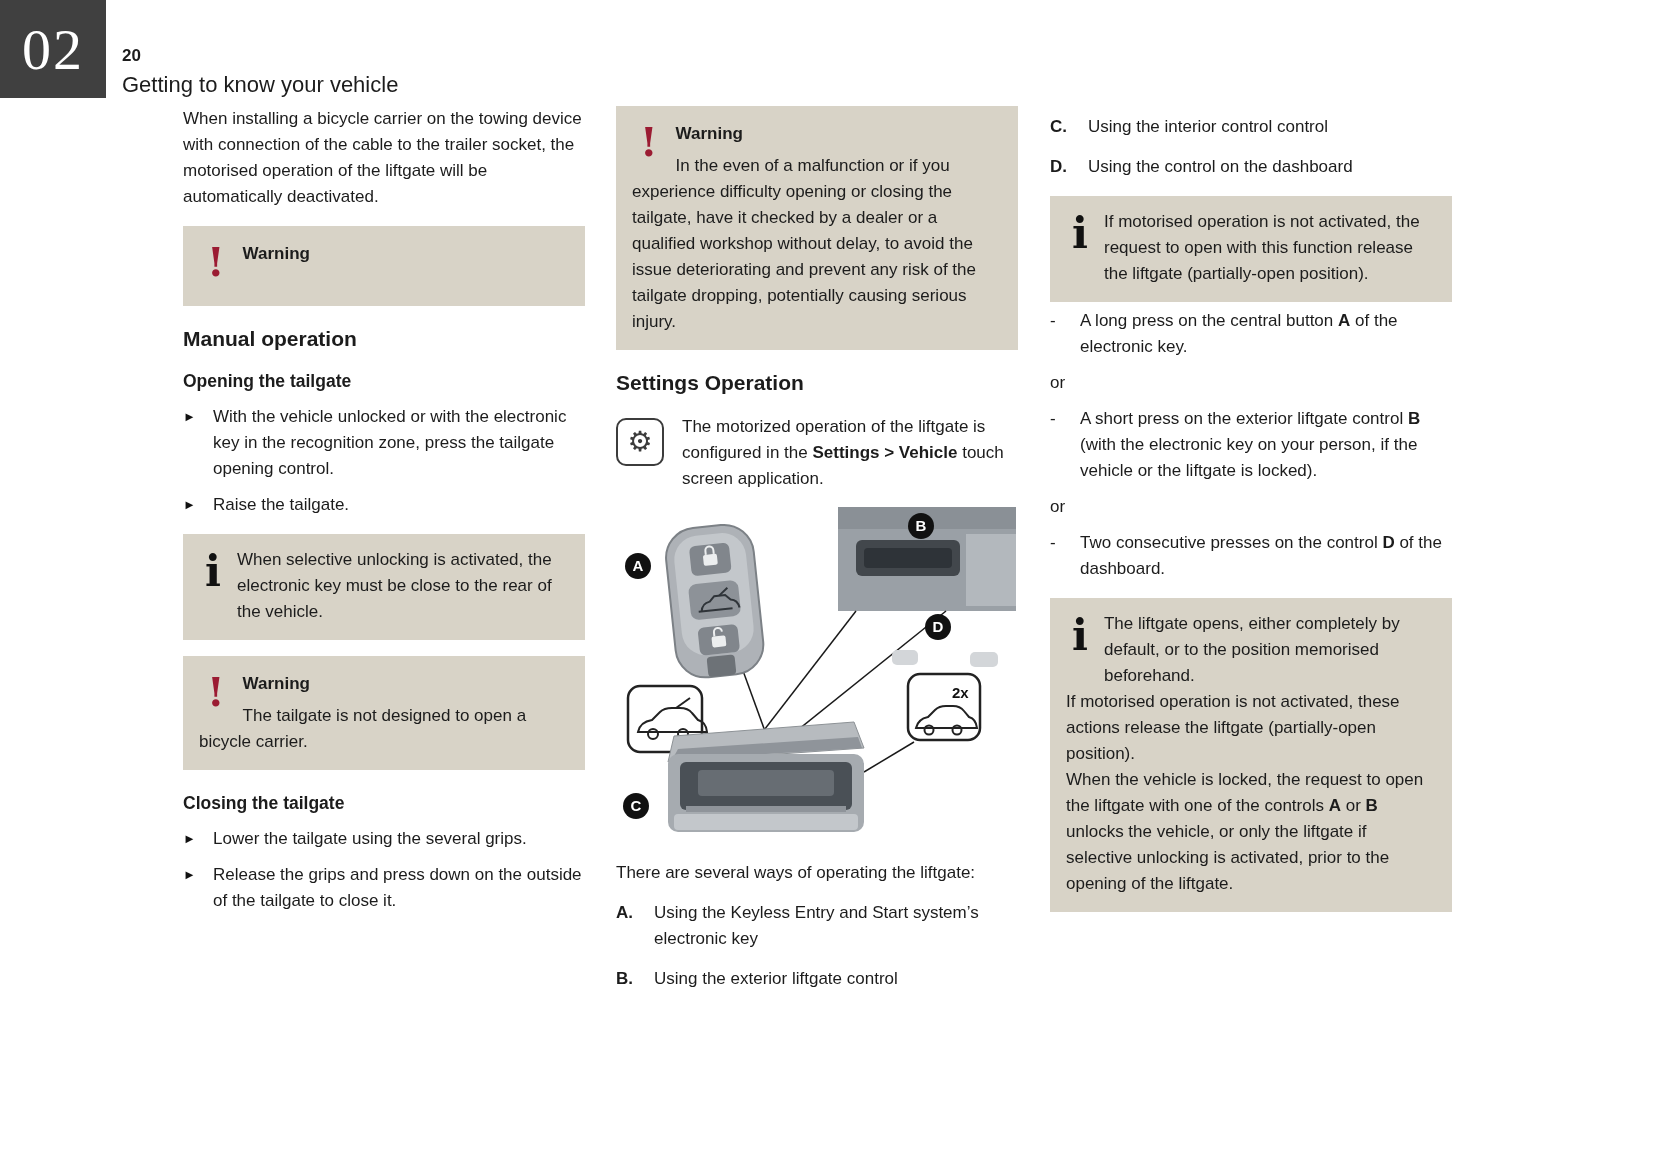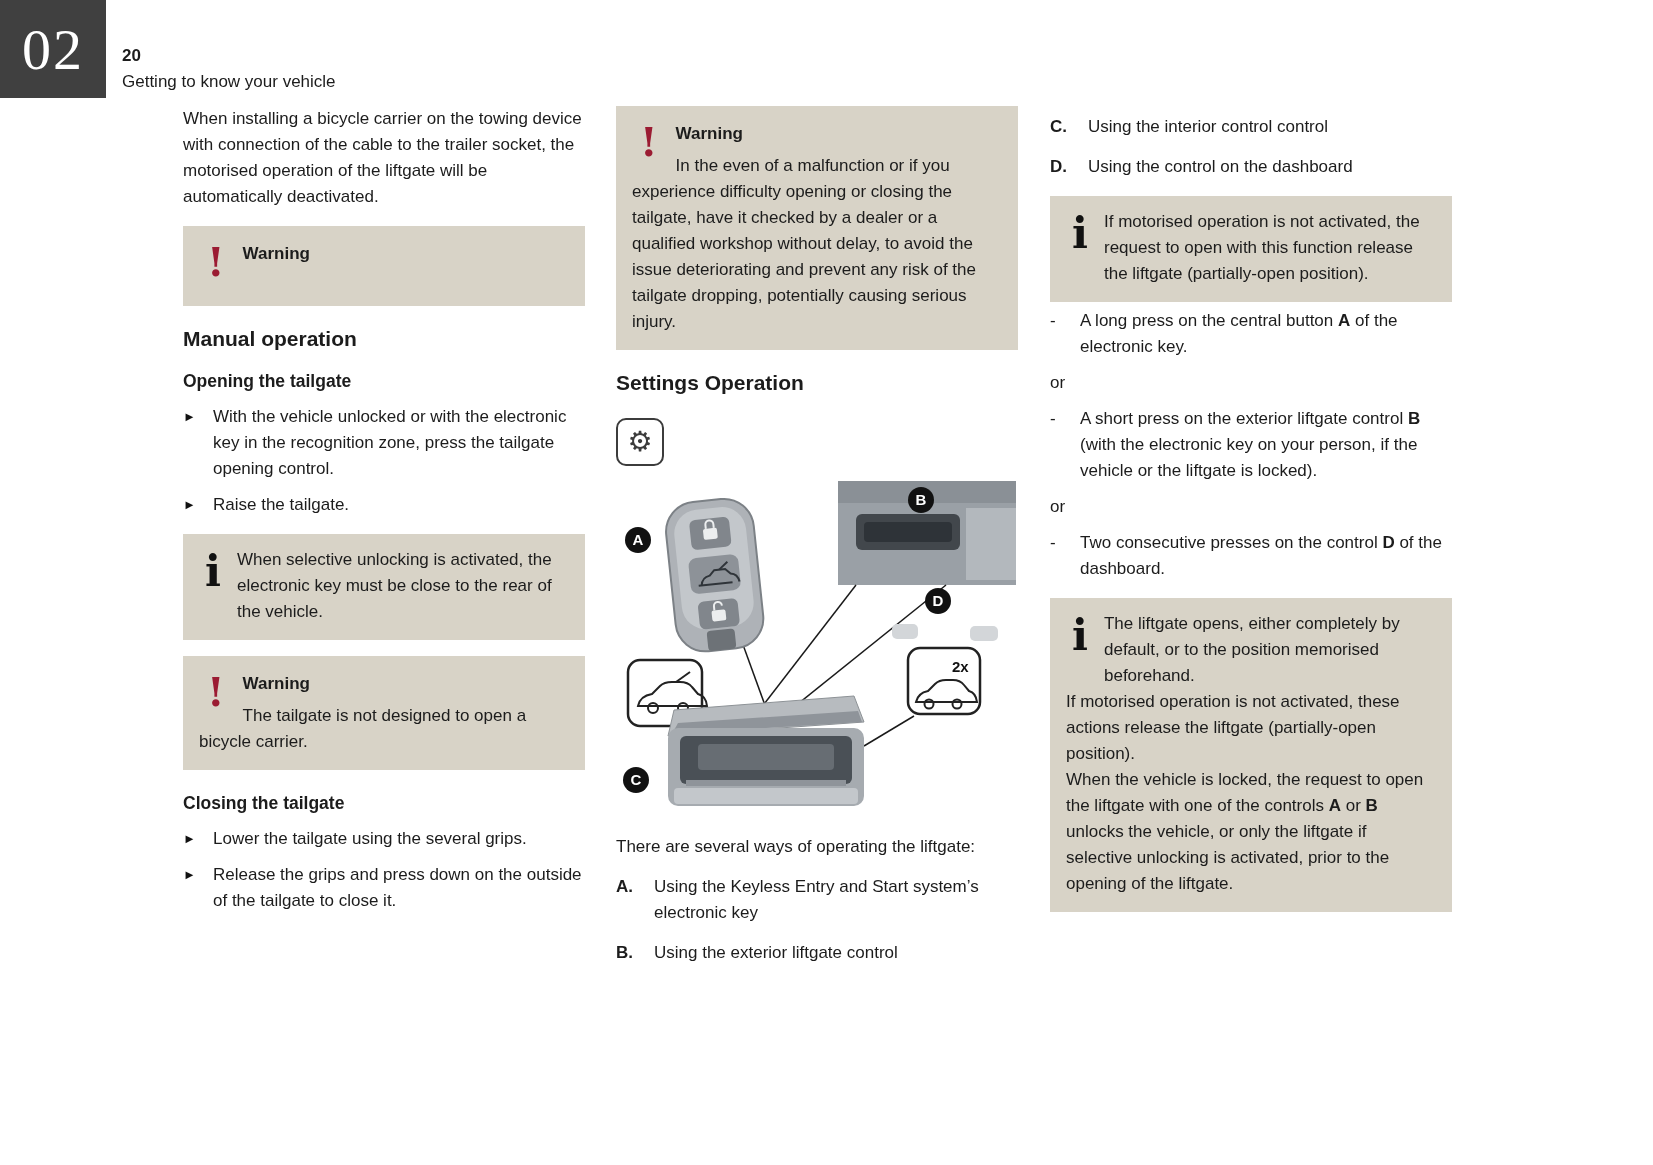--- a/index.html
+++ b/index.html
@@ -14,21 +14,21 @@
   .chapter-tab {
     position:absolute; left:0; top:0;
     width:106px; height:98px;
     background:#404040; color:#ffffff;
     display:flex; align-items:center; justify-content:center;
     font-family:Liberation Serif, serif;
     font-size:58px; letter-spacing:2px;
   }
   .page-head { position:absolute; left:122px; top:46px; }
   .page-num { font-weight:bold; font-size:17px; }
-  .chapter-title { font-size:17px; margin-top:6px; }
+  .chapter-title { font-size:22px; margin-top:6px; }
 
   .col { position:absolute; top:106px; width:402px; font-size:17px; line-height:26px;margin-left:33px; }
   .col1 { left:150px; }
   .col2 { left:583px; }
   .col3 { left:1017px; }
 
   .box { background:#d8d3c7; padding:13px 16px 15px; margin-top:16px; overflow:hidden; }
   .box-title { font-weight:bold; margin:2px 0 6px; }
   .box-body { white-space:pre-line; }
   .warn-icon {
@@ -140,20 +140,21 @@
       <p class="box-title">Warning</p>
       <p class="box-body">In the even of a malfunction or if you experience difficulty opening or closing the tailgate, have it checked by a dealer or a qualified workshop without delay, to avoid the issue deteriorating and prevent any risk of the tailgate dropping, potentially causing serious injury.</p>
     </div>
 
     <h2>Settings Operation</h2>
 
     <div class="gear-row">
       <span class="gear-box">
         <span class="gear-glyph">⚙</span>
       </span>
+      <p class="gear-text"><span>The motorized operation of the liftgate is configured in the </span><b>Settings &gt; Vehicle</b><span> touch screen application.</span></p>
     </div>
 
     <div class="diagram">
       <svg width="400" height="340" viewBox="0 0 400 340" font-family="Liberation Sans, sans-serif">
 
         <g>
           <rect x="222" y="3" width="180" height="104" fill="#9aa0a6"></rect>
           <rect x="222" y="3" width="180" height="22" fill="#8a9096"></rect>
           <rect x="350" y="30" width="52" height="72" fill="#b3b8bd"></rect>
           <rect x="240" y="36" width="104" height="36" rx="6" fill="#42474c"></rect>

